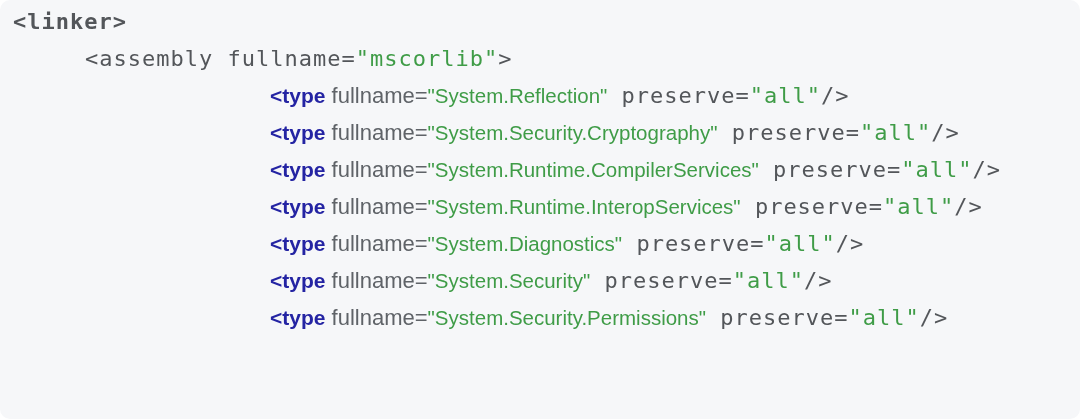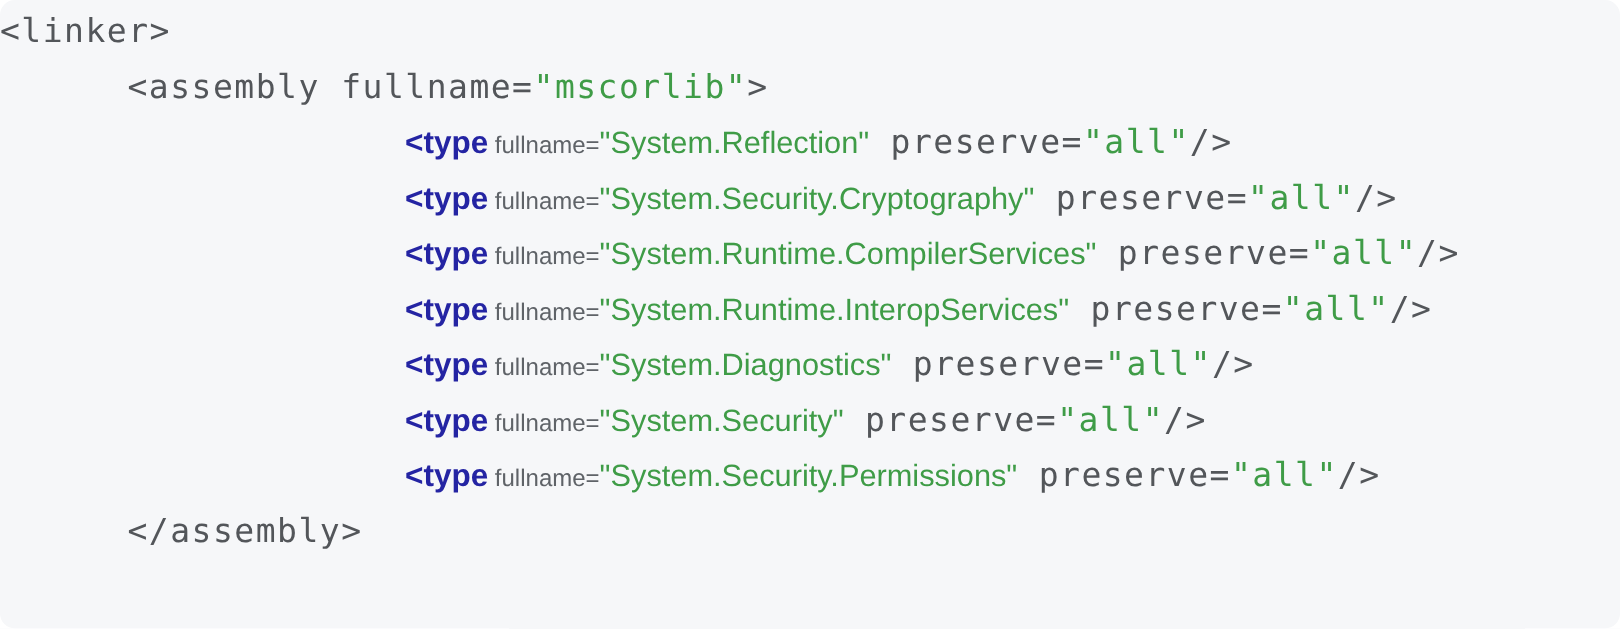--- a/index.html
+++ b/index.html
@@ -30,42 +30,41 @@
     color: var(--mono-gray, #53565a);
   }
   .s-mono-string {
     font-family: "DejaVu Sans Mono", monospace;
     font-size: 22px;
     letter-spacing: 1px;
     color: var(--string-green, #3f9c47);
   }
   .s-sans {
     font-family: "Liberation Sans", sans-serif;
-    font-size: 16px;
+    font-size: 22px;
     color: var(--sans-gray, #5f6368);
   }
   .s-sans-tag {
     font-family: "Liberation Sans", sans-serif;
     font-size: 21px;
     font-weight: bold;
     color: var(--tag-blue, #2424a3);
   }
   .s-sans-string {
     font-family: "Liberation Sans", sans-serif;
     font-size: 20.5px;
     color: var(--string-green, #3f9c47);
   }
 </style>
 </head>
 <body style="background: rgb(255, 255, 255);">
 
 <div class="code-block" id="code-block">
-    <div class="code-line" style=""><span class="s-mono">&lt;linker&gt;</span></div>
+    <div class="code-line" style="padding-left: 13px; font-weight: bold;"><span class="s-mono">&lt;linker&gt;</span></div>
     <div class="code-line" style="padding-left: 85px;"><span class="s-mono">&lt;assembly fullname=</span><span class="s-mono-string">"mscorlib"</span><span class="s-mono">&gt;</span></div>
     <div class="code-line" style="padding-left: 270px;"><span class="s-sans-tag">&lt;type</span><span class="s-sans"> fullname=</span><span class="s-sans-string">"System.Reflection"</span><span class="s-mono"> preserve=</span><span class="s-mono-string">"all"</span><span class="s-mono">/&gt;</span></div>
     <div class="code-line" style="padding-left: 270px;"><span class="s-sans-tag">&lt;type</span><span class="s-sans"> fullname=</span><span class="s-sans-string">"System.Security.Cryptography"</span><span class="s-mono"> preserve=</span><span class="s-mono-string">"all"</span><span class="s-mono">/&gt;</span></div>
     <div class="code-line" style="padding-left: 270px;"><span class="s-sans-tag">&lt;type</span><span class="s-sans"> fullname=</span><span class="s-sans-string">"System.Runtime.CompilerServices"</span><span class="s-mono"> preserve=</span><span class="s-mono-string">"all"</span><span class="s-mono">/&gt;</span></div>
     <div class="code-line" style="padding-left: 270px;"><span class="s-sans-tag">&lt;type</span><span class="s-sans"> fullname=</span><span class="s-sans-string">"System.Runtime.InteropServices"</span><span class="s-mono"> preserve=</span><span class="s-mono-string">"all"</span><span class="s-mono">/&gt;</span></div>
     <div class="code-line" style="padding-left: 270px;"><span class="s-sans-tag">&lt;type</span><span class="s-sans"> fullname=</span><span class="s-sans-string">"System.Diagnostics"</span><span class="s-mono"> preserve=</span><span class="s-mono-string">"all"</span><span class="s-mono">/&gt;</span></div>
     <div class="code-line" style="padding-left: 270px;"><span class="s-sans-tag">&lt;type</span><span class="s-sans"> fullname=</span><span class="s-sans-string">"System.Security"</span><span class="s-mono"> preserve=</span><span class="s-mono-string">"all"</span><span class="s-mono">/&gt;</span></div>
     <div class="code-line" style="padding-left: 270px;"><span class="s-sans-tag">&lt;type</span><span class="s-sans"> fullname=</span><span class="s-sans-string">"System.Security.Permissions"</span><span class="s-mono"> preserve=</span><span class="s-mono-string">"all"</span><span class="s-mono">/&gt;</span></div>
-    <div class="code-line" style="padding-left: 85px;"><span class="s-mono">&lt;/assembly&gt;</span></div>
   </div>
 
 </body></html>

